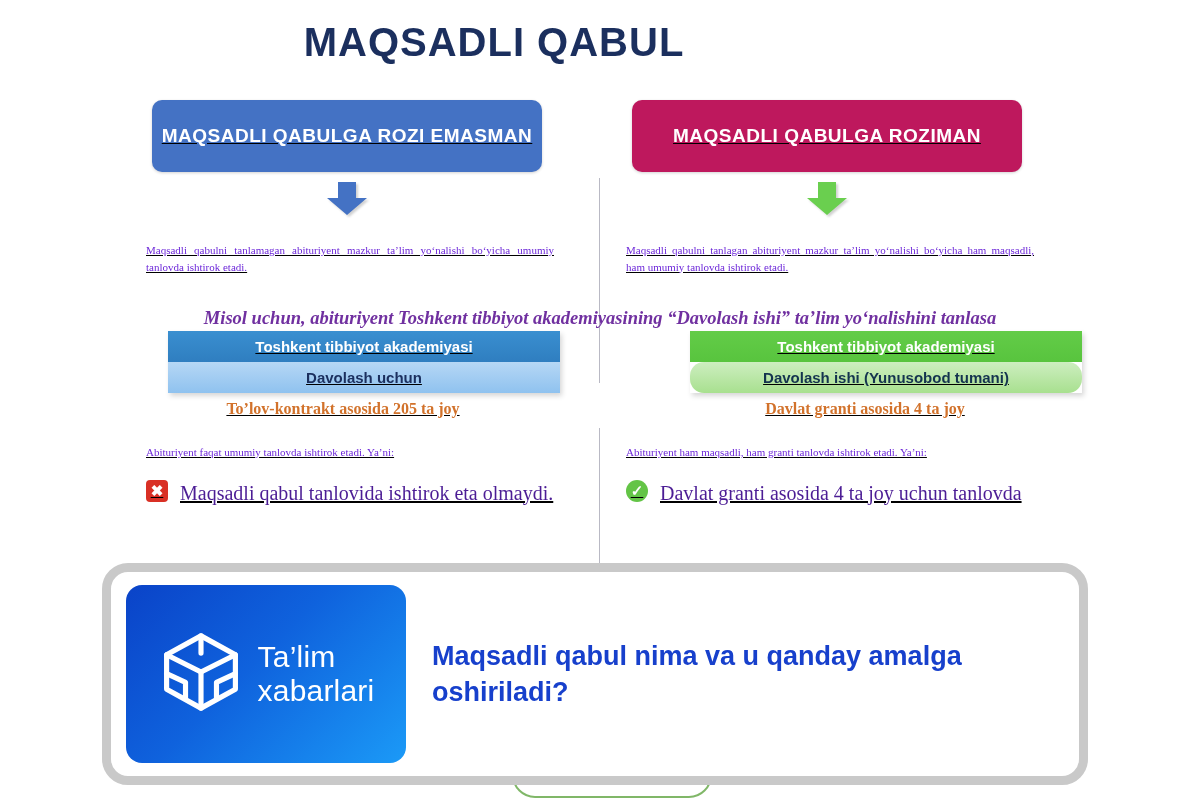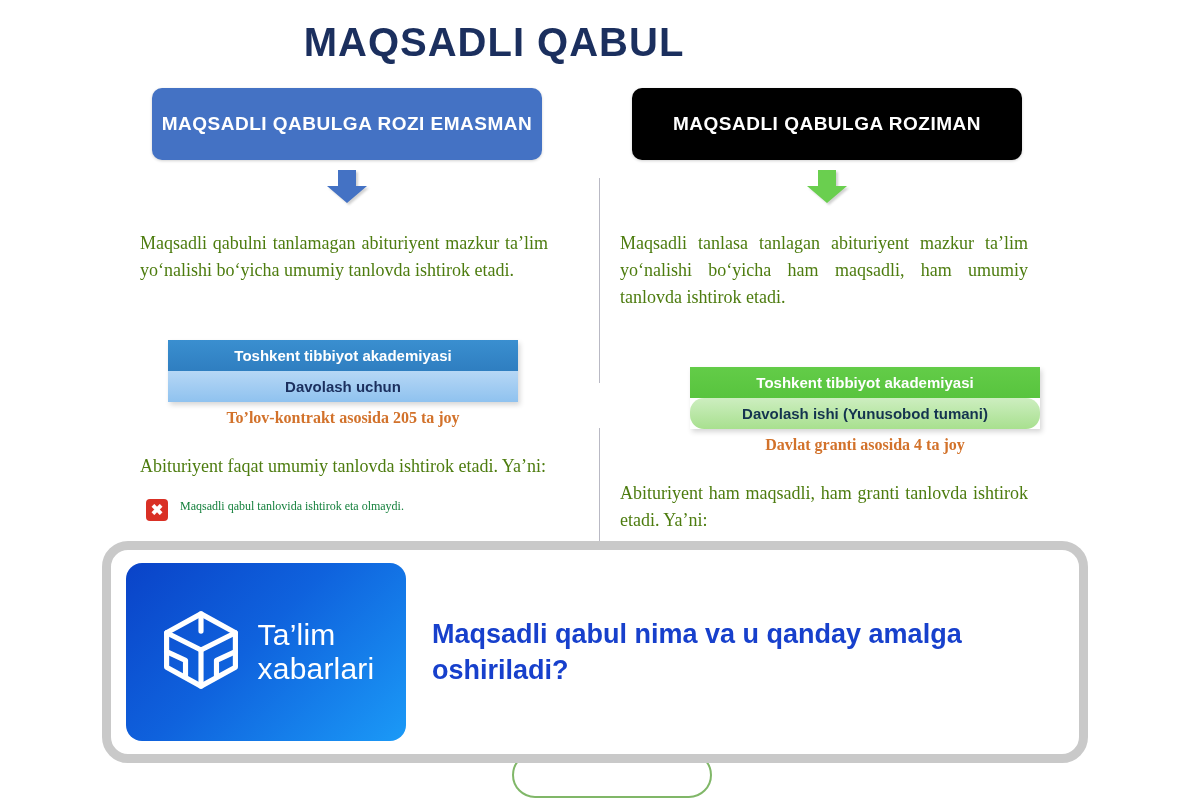--- a/index.html
+++ b/index.html
@@ -37,22 +37,23 @@
   .columns {
     position: absolute;
     top: 88px;
     left: 0;
     width: 1200px;
     height: 500px;
   }
 
   .col {
     position: absolute;
-    top: 0;
+    top: 12px;
     width: 460px;
+    text-decoration: underline;
   }
   .col-left  { left: 140px; }
   .col-right { left: 620px; }
 
   
   .divider {
     position: absolute;
     left: 599px;
     width: 1px;
     background: #b9b9c4;
@@ -71,61 +72,62 @@
     text-align: center;
     color: #ffffff;
     font-size: 19px;
     font-weight: bold;
     line-height: 1.35;
     letter-spacing: 0.5px;
     margin-left: 12px;
     box-shadow: 0 1px 3px rgba(0,0,0,0.18);
   }
   .pill-blue  { background: #4472c4; }
-  .pill-green { background: #000000; }
+  .pill-green { background: #be185d; }
 
   
   .arrow-wrap {
     width: 390px;
     margin-left: 12px;
     display: flex;
     justify-content: center;
     margin-top: 10px;
     height: 36px;
   }
   .arrow { filter: drop-shadow(2px 2px 1px rgba(0,0,0,0.18)); }
 
   
   .para {
     font-family: "Liberation Serif", serif;
-    font-size: 18px;
+    font-size: 11px;
     line-height: 1.5;
-    color: #4d7c0f;
+    color: #6d28d9;
     text-align: justify;
     width: 408px;
+    margin-left: 6px;
   }
   .para-top { margin-top: 24px; }
 
   
   .example-line {
     position: absolute;
     top: 308px;
     left: 0;
     width: 1200px;
     text-align: center;
     font-family: "Liberation Serif", serif;
     font-style: italic;
     font-weight: bold;
     font-size: 18.5px;
     color: #7030a0;
   }
 
   
   .mini-table {
-    width: 350px;
+    width: 392px;
     margin-top: 0;
     box-shadow: 2px 3px 5px rgba(0,0,0,0.16);
   }
   .mt-left  { margin-left: 28px; }
   .mt-right { margin-left: 70px; }
 
   .mt-head, .mt-row {
     height: 31px;
     display: flex;
     align-items: center;
@@ -185,23 +187,23 @@
     justify-content: center;
     color: #ffffff;
     font-size: 15px;
     font-weight: bold;
     margin-top: 1px;
   }
   .icon-x     { background: #d93025; }
   .icon-check { background: #63c446; border-radius: 50%; }
   .bullet-text {
     font-family: "Liberation Serif", serif;
-    font-size: 12px;
+    font-size: 20px;
     line-height: 1.45;
-    color: #15803d;
+    color: #4c1d95;
     text-align: justify;
   }
 
   
   .bottom-green-shape {
     position: absolute;
     left: 512px;
     top: 752px;
     width: 200px;
     height: 46px;
@@ -214,21 +216,21 @@
     align-items: center;
     justify-content: center;
     gap: 8px;
     opacity: 0.85;
   }
 
   
   .overlay-card {
     position: absolute;
     left: 102px;
-    top: 541px;
+    top: 563px;
     width: 986px;
     height: 222px;
     background: #ffffff;
     border: 9px solid #c9c9c9;
     border-radius: 26px;
     display: flex;
     align-items: center;
     z-index: 20;
   }
 
@@ -314,41 +316,42 @@
 
       <div class="pill pill-green">MAQSADLI QABULGA
 ROZIMAN</div>
 
       <div class="arrow-wrap">
         <svg class="arrow" width="44" height="34" viewBox="0 0 44 34">
           <polygon points="13,0 31,0 31,16 42,16 22,33 2,16 13,16" fill="#6acf4f"></polygon>
         </svg>
       </div>
 
-      <div class="para para-top">Maqsadli tanlasa tanlagan abituriyent mazkur ta’lim yo‘nalishi bo‘yicha ham maqsadli, ham umumiy tanlovda ishtirok etadi.</div>
+      <div class="para para-top">Maqsadli qabulni tanlagan abituriyent mazkur ta’lim yo‘nalishi bo‘yicha ham maqsadli, ham umumiy tanlovda ishtirok etadi.</div>
 
       <div style="height:56px"></div>
 
       <div class="mini-table mt-right">
         <div class="mt-head mt-head-green">Toshkent tibbiyot akademiyasi</div>
         <div class="mt-row mt-row-green">Davolash ishi (Yunusobod tumani)</div>
       </div>
 
       <div class="mt-caption cap-right">Davlat granti asosida 4 ta joy</div>
 
       <div class="para para-bottom">Abituriyent ham maqsadli, ham granti tanlovda ishtirok etadi. Ya’ni:</div>
 
       <div class="bullet">
         <span class="bullet-icon icon-check">✓</span>
         <span class="bullet-text">Davlat granti asosida 4 ta joy uchun tanlovda</span>
       </div>
 
     </div>
   </div>
 
+  <div class="example-line">Misol uchun, abituriyent Toshkent tibbiyot akademiyasining “Davolash ishi” ta’lim yo‘nalishini tanlasa</div>
 
   <div class="bottom-green-shape"></div>
 
   <div class="overlay-card">
 
     <div class="brand-tile">
       <span class="brand-mark">
         <svg width="86" height="86" viewBox="0 0 100 100">
           <g fill="none" stroke="#ffffff" stroke-width="6" stroke-linejoin="round" stroke-linecap="round">
             <polygon points="50,8 90,30 90,70 50,92 10,70 10,30"></polygon>

